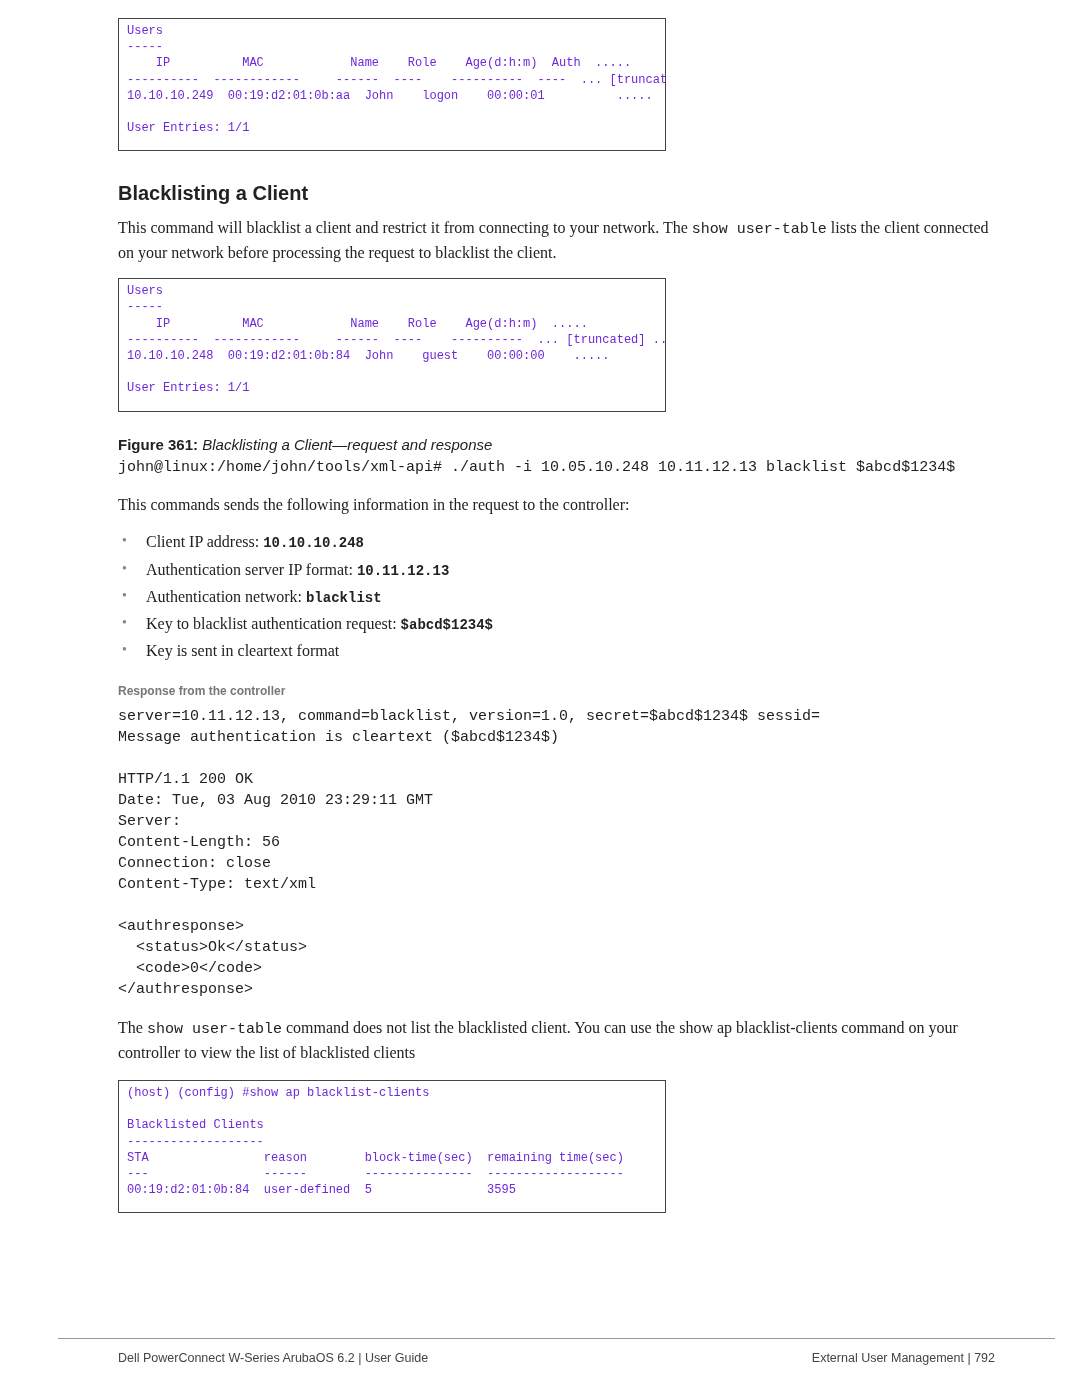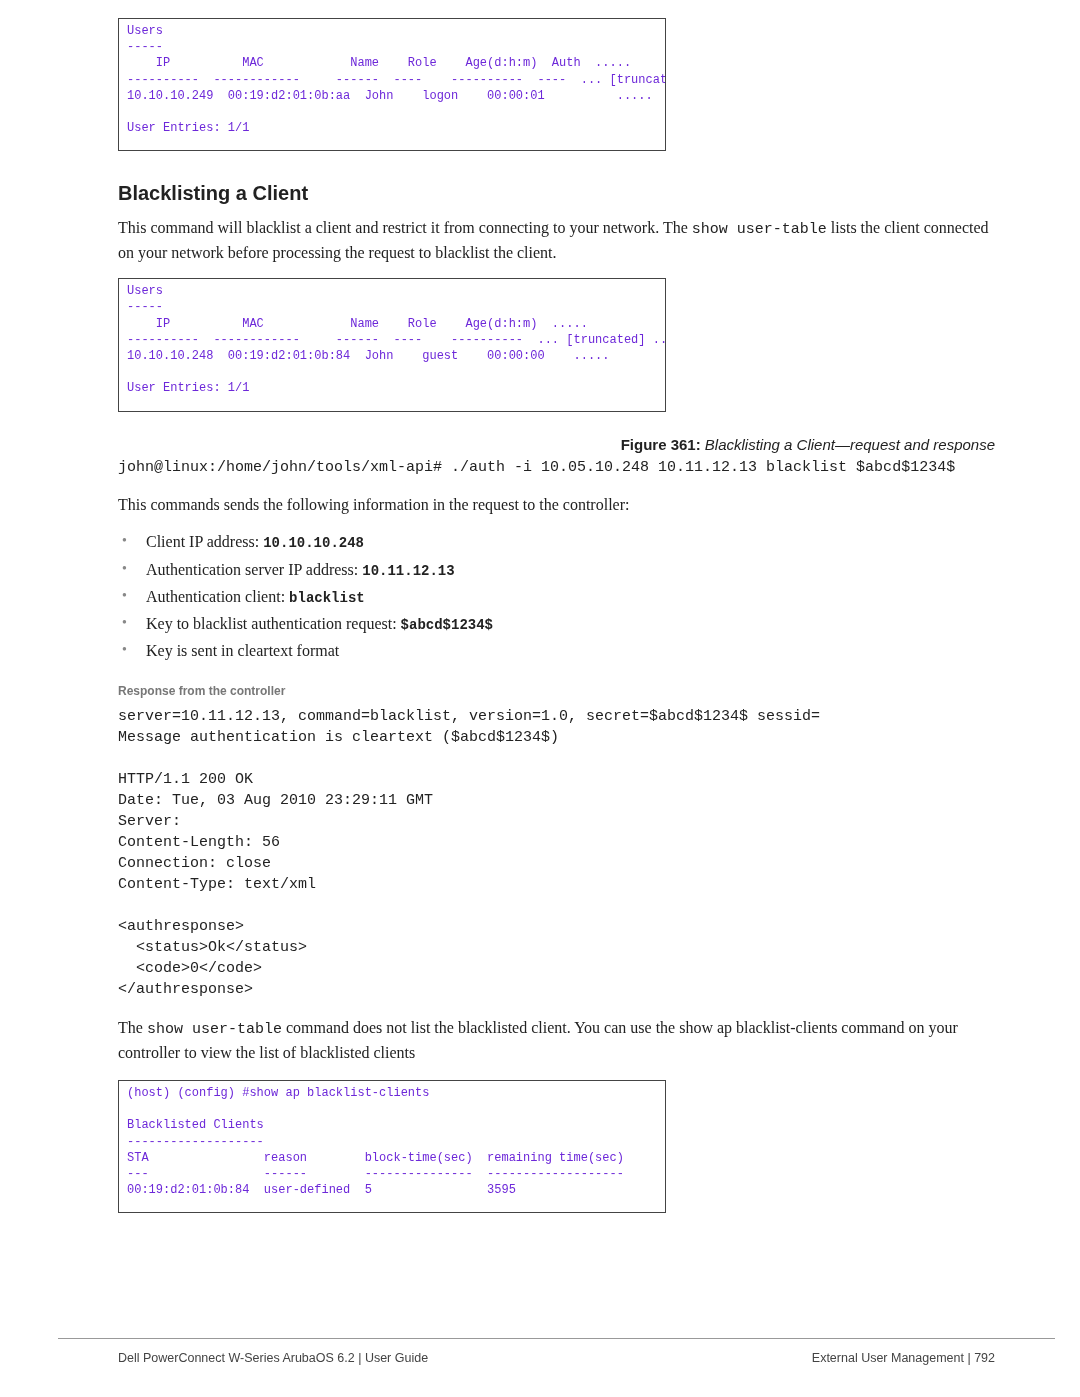--- a/index.html
+++ b/index.html
@@ -52,21 +52,20 @@
     font-size: 16px;
   }
   .inline-code {
     font-family: "Courier New", Courier, monospace;
     font-size: 15px;
   }
   .figcap {
     font-family: Arial, Helvetica, sans-serif;
     font-size: 15px;
     margin: 8px 0 2px 0;
-    text-align: right;
   }
   .figcap .label {
     font-weight: 700;
   }
   .figcap .title {
     font-style: italic;
   }
   .cmdline {
     font-family: "Courier New", Courier, monospace;
     font-size: 15px;
@@ -160,24 +159,24 @@
 
   <div class="cmdline">john@linux:/home/john/tools/xml-api# ./auth -i 10.05.10.248 10.11.12.13 blacklist $abcd$1234$</div>
 
   <p class="body">This commands sends the following information in the request to the controller:</p>
 
   <ul class="bullets">
     <li>
       <span>Client IP address: </span><span class="code-mono">10.10.10.248</span>
     </li>
     <li>
-      <span>Authentication server IP address: </span><span class="code-mono">10.11.12.13</span>
-    </li>
-    <li>
-      <span>Authentication client: </span><span class="code-mono">blacklist</span>
+      <span>Authentication server IP format: </span><span class="code-mono">10.11.12.13</span>
+    </li>
+    <li>
+      <span>Authentication network: </span><span class="code-mono">blacklist</span>
     </li>
     <li>
       <span>Key to blacklist authentication request: </span><span class="code-mono">$abcd$1234$</span>
     </li>
     <li>
       <span>Key is sent in cleartext format</span>
     </li>
   </ul>
 
   <h3 class="sub">Response from the controller</h3>

